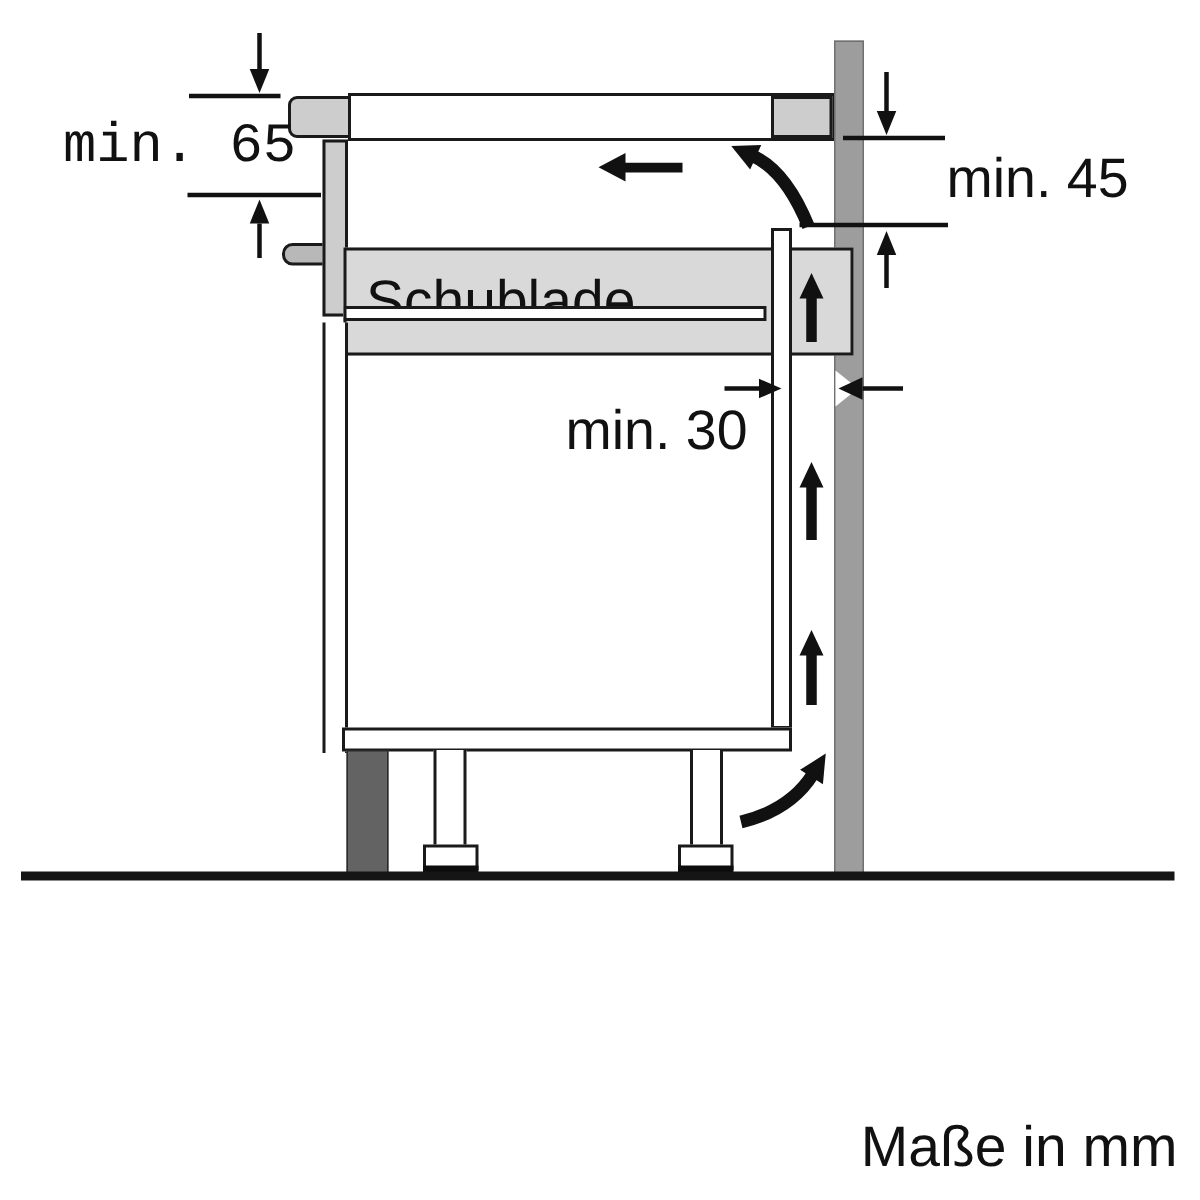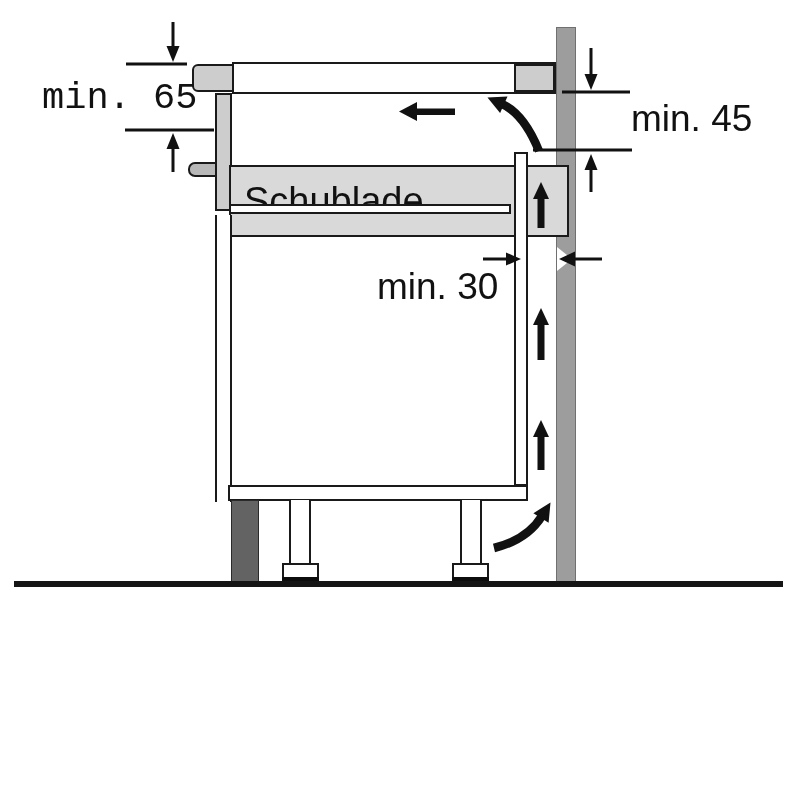--- a/index.html
+++ b/index.html
@@ -103,14 +103,15 @@
       <polygon points="533,437 549,437 541,420"></polygon>
       <rect x="537.5" y="435" width="7" height="35"></rect>
       <path d="M494,548 Q527,540 542,516" stroke="#111" stroke-width="8.5" fill="none"></path>
       <polygon points="550.5,502.4 548.6,522.8 533.4,513.2"></polygon>
     </g>
   </svg>
 
   <div class="lbl" style="left:42px;top:79px;font-family:Liberation Mono, monospace;">min. 65</div>
   <div class="lbl" style="left:591px;top:100px;margin-left:40px;">min. 45</div>
   <div class="lbl" style="left:377px;top:268px;">min. 30</div>
+  <div class="lbl" style="left:570px;top:746px;width:215px;text-align:right;font-size:38px;">Maße in mm</div>
 
 </div>
 
 </body></html>

